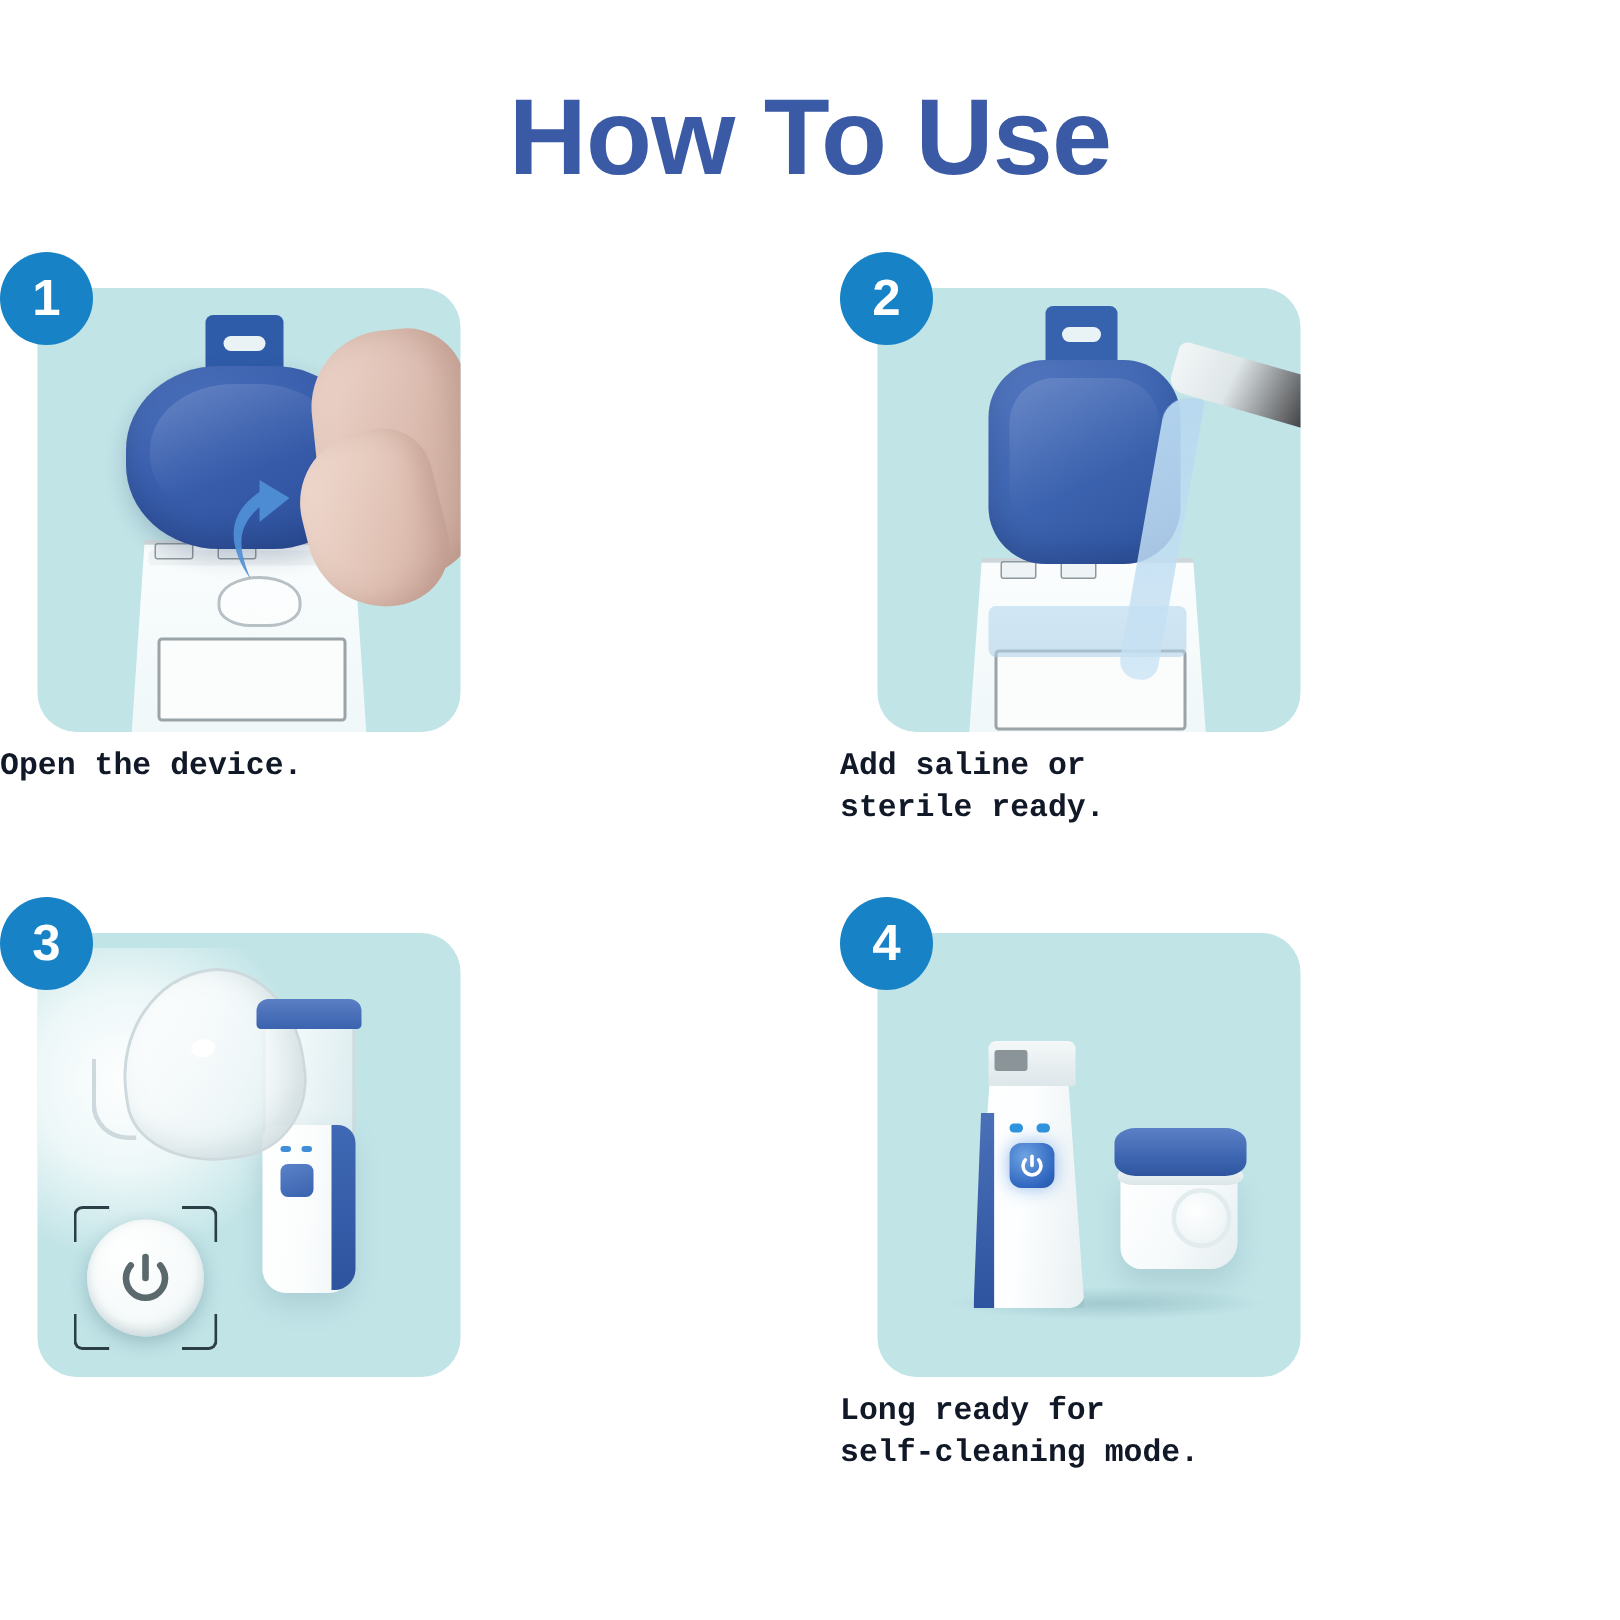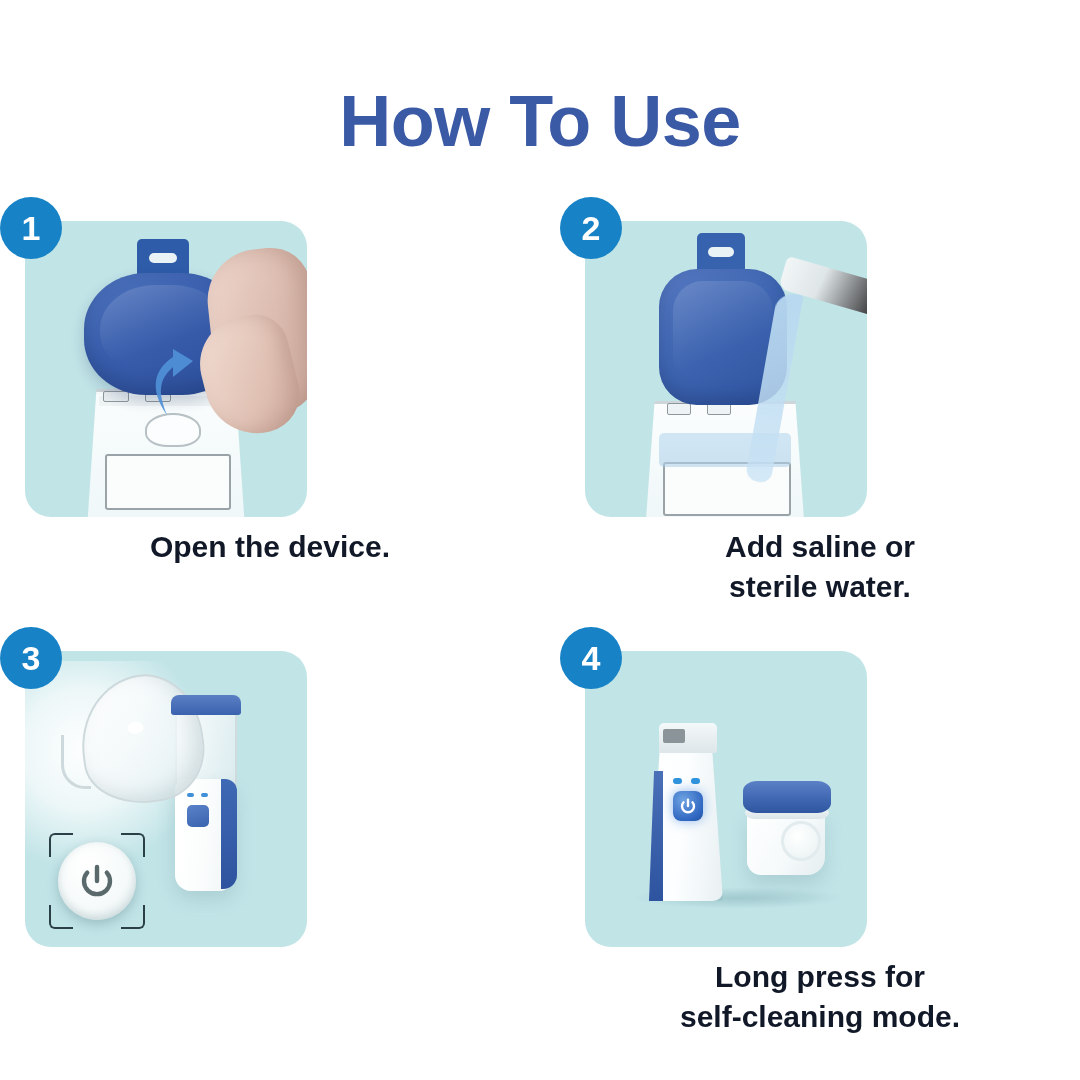--- a/index.html
+++ b/index.html
@@ -9,21 +9,20 @@
     width:1080px; height:1080px;
     background:#ffffff;
     font-family:"Liberation Sans", sans-serif;
     overflow:hidden;
   }
 
   .page{
     position:relative;
     width:1080px; height:943px;
     background:#ffffff;
-    margin-top:29px;
   }
 
   
   .title{
     position:absolute;
     left:0; top:56px;
     width:1080px;
     text-align:center;
     font-size:72px;
     font-weight:bold;
@@ -72,26 +71,26 @@
     justify-content:center;
     z-index:6;
     line-height:1;
   }
   .step-right .badge{ left:20px; }
 
   .caption{
     position:absolute;
     left:0; top:330px;
     width:100%;
-    text-align:center;
-    font-size:30px;
+    font-size:21px;
     font-weight:bold;
     color:#111827;
     line-height:1.32;
     white-space:pre-line;
+    font-family:Liberation Mono, monospace;
   }
   .step-right .caption{ left:20px; width:calc(100% - 20px); }
 
   
   .c1-lid-tab{
     position:absolute;
     left:112px; top:18px;
     width:52px; height:44px;
     background:#2f5ca8;
     border-radius:5px 5px 3px 3px;
@@ -540,21 +539,21 @@
         <div class="c2-stream"></div>
 
         <div class="c2-body"></div>
         <div class="c2-water"></div>
         <div class="c2-hinge-l"></div>
         <div class="c2-hinge-r"></div>
 
       </div>
       <div class="badge">2</div>
       <div class="caption">Add saline or
-sterile water.</div>
+sterile ready.</div>
     </div>
 
     <div class="step step-left">
       <div class="card">
 
         <div class="c3-mist"></div>
 
         <div class="c3-mask"></div>
         <div class="c3-mask-strap"></div>
 
@@ -601,18 +600,18 @@
           </svg>
         </div>
 
         <div class="c4-cup"></div>
         <div class="c4-cup-inner"></div>
         <div class="c4-cup-ring"></div>
         <div class="c4-cup-lid"></div>
 
       </div>
       <div class="badge">4</div>
-      <div class="caption">Long press for
+      <div class="caption">Long ready for
 self-cleaning mode.</div>
     </div>
 
   </div>
 </div>
 
 </body></html>

